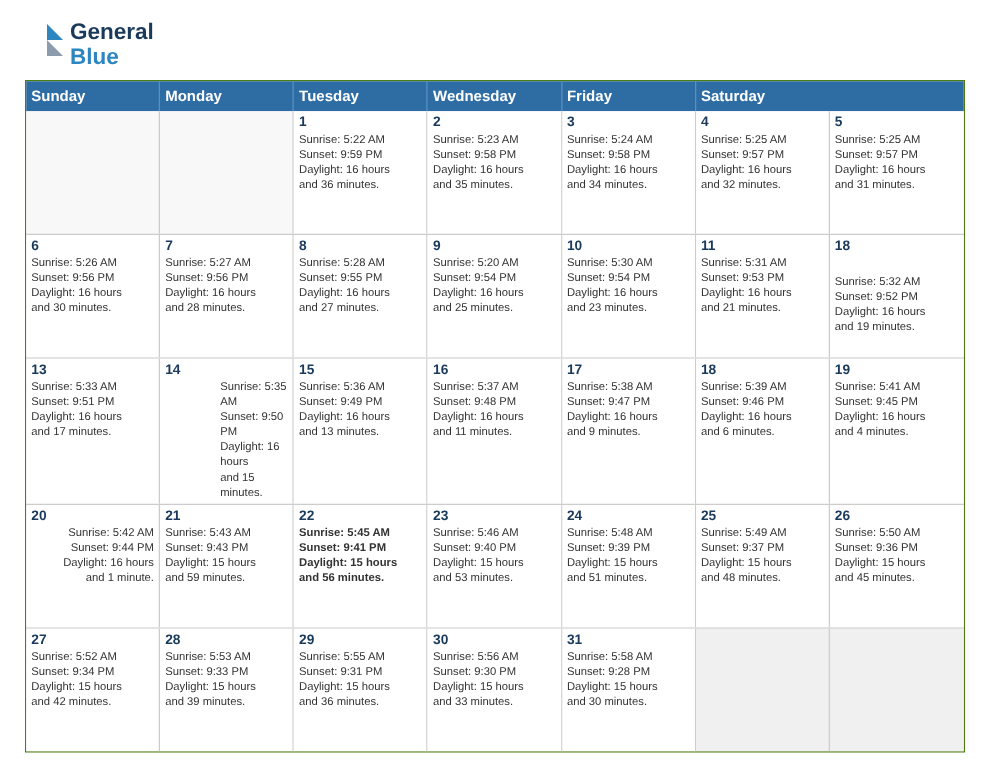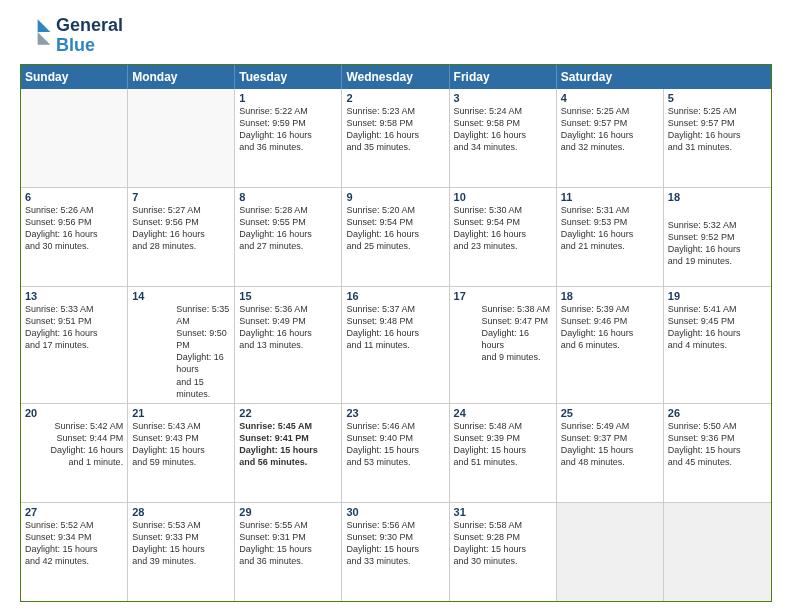--- a/index.html
+++ b/index.html
@@ -256,21 +256,21 @@
           </div>
           <div class="cal-cell">
             <span class="day-num">16</span>
             <div class="cell-text" style="white-space: pre-line;">Sunrise: 5:37 AM
 Sunset: 9:48 PM
 Daylight: 16 hours
 and 11 minutes.</div>
           </div>
           <div class="cal-cell">
             <span class="day-num">17</span>
-            <div class="cell-text" style="white-space: pre-line; margin-left: 28px;">Sunrise: 5:38 AM
+            <div class="cell-text" style="white-space: pre-line;">Sunrise: 5:38 AM
 Sunset: 9:47 PM
 Daylight: 16 hours
 and 9 minutes.</div>
           </div>
           <div class="cal-cell">
             <span class="day-num">18</span>
             <div class="cell-text" style="white-space: pre-line;">Sunrise: 5:39 AM
 Sunset: 9:46 PM
 Daylight: 16 hours
 and 6 minutes.</div>

